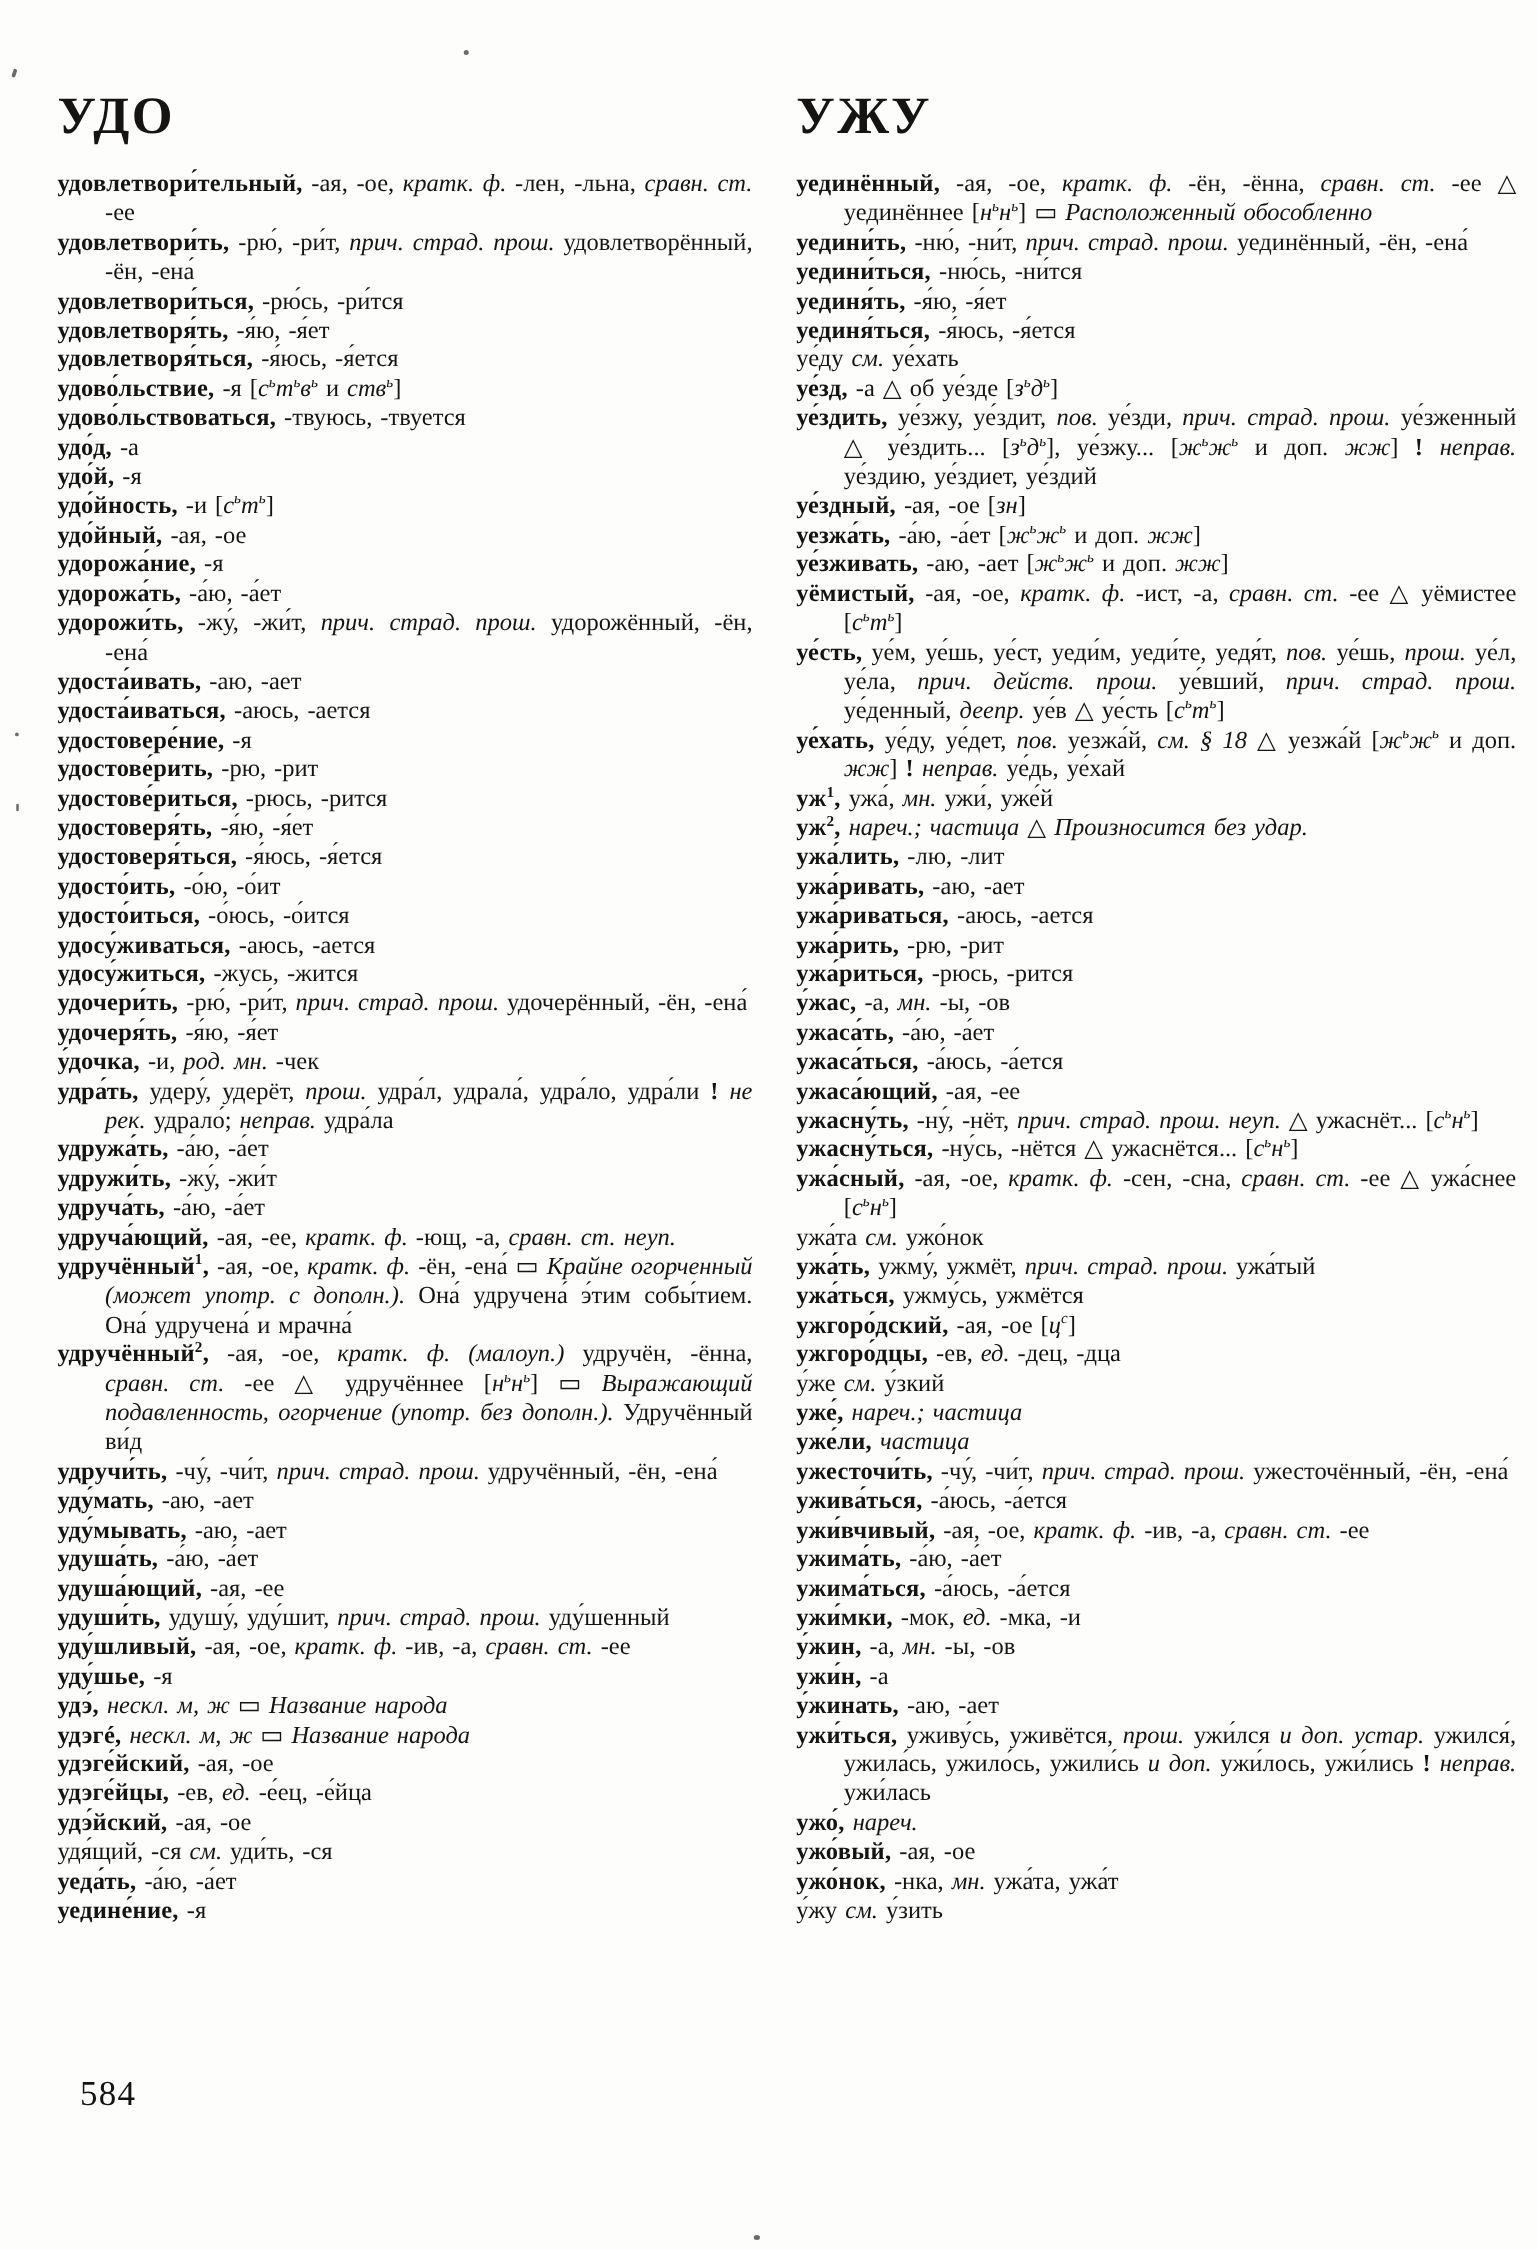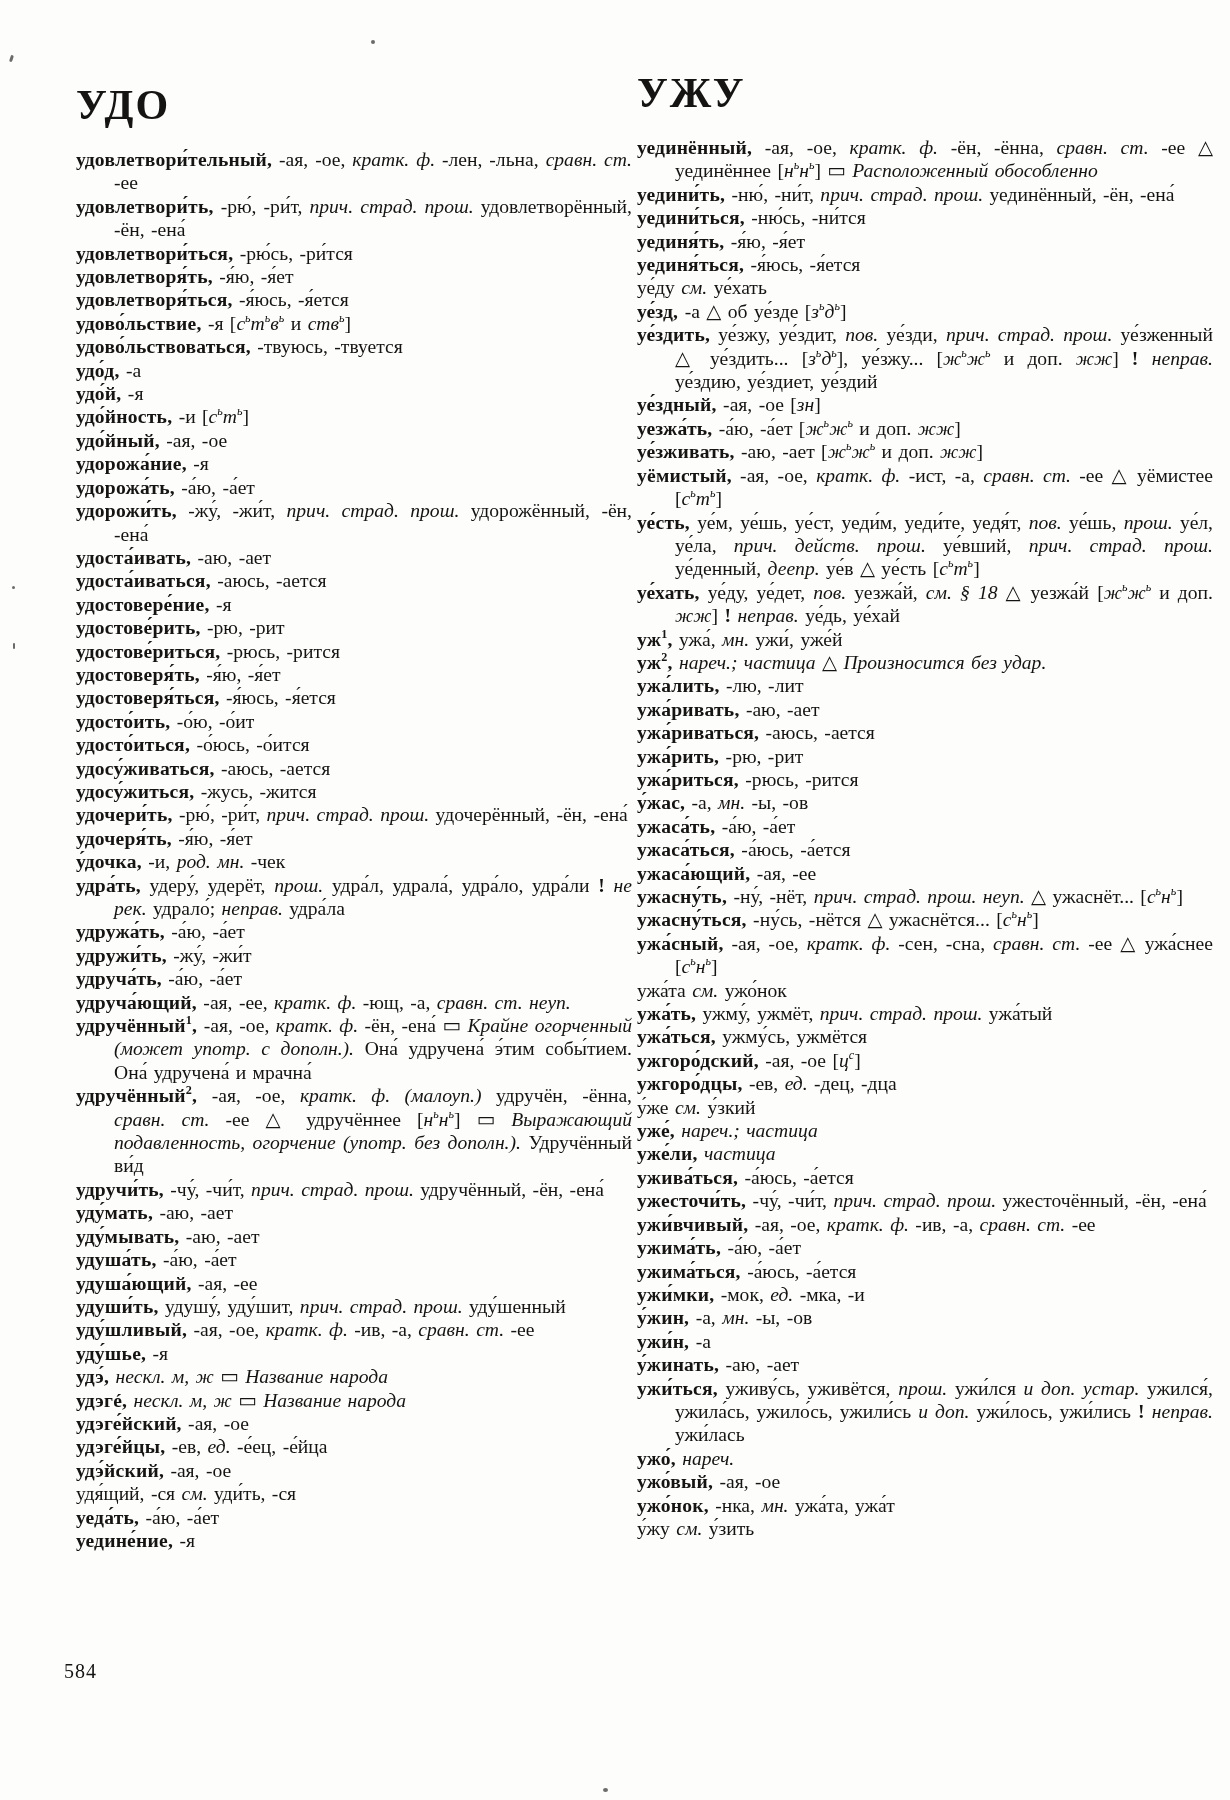--- a/index.html
+++ b/index.html
@@ -6,21 +6,21 @@
   .page{
     position:relative;
     width:1230px;height:1800px;
     margin:0 auto;
     background:#fdfdfb;
     color:#151413;
     font-family:"Liberation Serif","DejaVu Serif",serif;
     overflow:hidden;
   }
   .column{position:absolute;top:72px;}
-  .column-left{left:76px;width:556px;margin-top:12px;}
+  .column-left{left:46px;width:556px;}
   .column-right{left:637px;width:576px;}
   .col-header{
     font-weight:700;
     font-size:42px;
     line-height:1;
     letter-spacing:2px;
     margin:0 0 22px 0;
   }
   .entries{}
   .entry{
@@ -31,21 +31,21 @@
     padding-left:38px;
     text-indent:-38px;
     word-spacing:1.5px;
   }
   .entry b{font-weight:700;letter-spacing:.2px;}
   .entry i{font-style:italic;}
   .entry sup{font-size:62%;line-height:0;vertical-align:super;font-weight:inherit;}
   .page-number{
     position:absolute;
     left:64px;top:1660px;
-    font-size:20px;
+    font-size:28px;
     font-weight:400;
     letter-spacing:1px;
   }
   .scan-artifact{position:absolute;background:#3a3a38;border-radius:50%;opacity:.75;}
   .a1{left:371px;top:40px;width:4px;height:4px;}
   .a2{left:10px;top:55px;width:3px;height:7px;border-radius:2px;transform:rotate(18deg);}
   .a3{left:603px;top:1788px;width:5px;height:4px;}
   .a4{left:12px;top:586px;width:3px;height:3px;}
   .a5{left:13px;top:643px;width:2px;height:6px;border-radius:1px;}
 </style>
@@ -149,22 +149,22 @@
         <p class="entry"><b>ужасну́ться,</b> -ну́сь, -нётся △ ужаснётся... [<i>с<sup>ь</sup>н<sup>ь</sup></i>]</p>
         <p class="entry"><b>ужа́сный,</b> -ая, -ое, <i>кратк. ф.</i> -сен, -сна, <i>сравн. ст.</i> -ее △ ужа́снее [<i>с<sup>ь</sup>н<sup>ь</sup></i>]</p>
         <p class="entry">ужа́та <i>см.</i> ужо́нок</p>
         <p class="entry"><b>ужа́ть,</b> ужму́, ужмёт, <i>прич. страд. прош.</i> ужа́тый</p>
         <p class="entry"><b>ужа́ться,</b> ужму́сь, ужмётся</p>
         <p class="entry"><b>ужгоро́дский,</b> -ая, -ое [<i>ц<sup>с</sup></i>]</p>
         <p class="entry"><b>ужгоро́дцы,</b> -ев, <i>ед.</i> -дец, -дца</p>
         <p class="entry">у́же <i>см.</i> у́зкий</p>
         <p class="entry"><b>уже́,</b> <i>нареч.; частица</i></p>
         <p class="entry"><b>уже́ли,</b> <i>частица</i></p>
+        <p class="entry"><b>ужесточи́ть,</b> -чу́, -чи́т, <i>прич. страд. прош.</i> ужесточённый, -ён, -ена́</p>
         <p class="entry"><b>ужива́ться,</b> -а́юсь, -а́ется</p>
-        <p class="entry"><b>ужесточи́ть,</b> -чу́, -чи́т, <i>прич. страд. прош.</i> ужесточённый, -ён, -ена́</p>
         <p class="entry"><b>ужи́вчивый,</b> -ая, -ое, <i>кратк. ф.</i> -ив, -а, <i>сравн. ст.</i> -ее</p>
         <p class="entry"><b>ужима́ть,</b> -а́ю, -а́ет</p>
         <p class="entry"><b>ужима́ться,</b> -а́юсь, -а́ется</p>
         <p class="entry"><b>ужи́мки,</b> -мок, <i>ед.</i> -мка, -и</p>
         <p class="entry"><b>у́жин,</b> -а, <i>мн.</i> -ы, -ов</p>
         <p class="entry"><b>ужи́н,</b> -а</p>
         <p class="entry"><b>у́жинать,</b> -аю, -ает</p>
         <p class="entry"><b>ужи́ться,</b> уживу́сь, уживётся, <i>прош.</i> ужи́лся <i>и доп. устар.</i> ужился́, ужила́сь, ужило́сь, ужили́сь <i>и доп.</i> ужи́лось, ужи́лись <b>!</b> <i>неправ.</i> ужи́лась</p>
         <p class="entry"><b>ужо́,</b> <i>нареч.</i></p>
         <p class="entry"><b>ужо́вый,</b> -ая, -ое</p>

